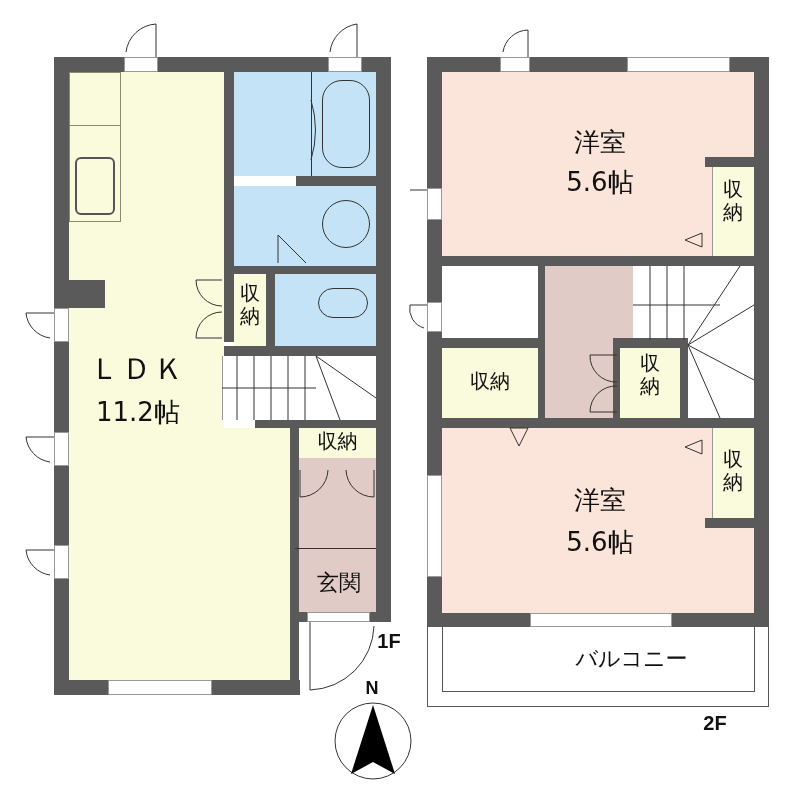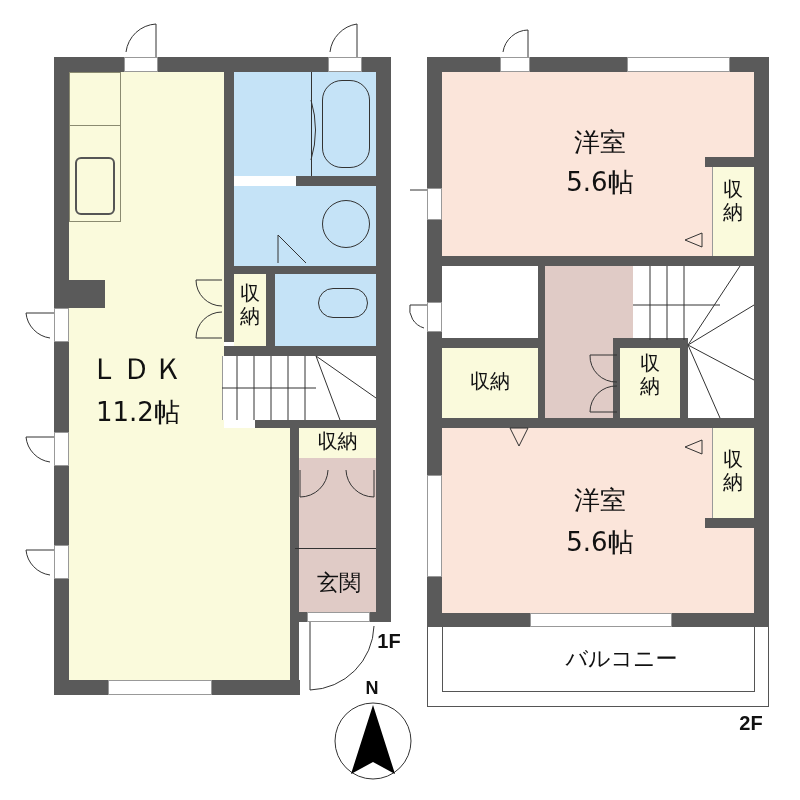--- a/index.html
+++ b/index.html
@@ -118,30 +118,30 @@
 <div class="abs room-west" style="left:442px;top:428px;width:312px;height:185px;"></div>
 <div class="abs wall" style="left:705px;top:518px;width:49px;height:10px;"></div>
 <div class="abs room-store" style="left:712px;top:428px;width:42px;height:90px;border-left:1px solid #999;"></div>
 <div class="label lbl-small" style="left:712px;top:448px;width:42px;">収
 納</div>
 <div class="label lbl-mid" style="left:540px;top:486px;width:120px;">洋室</div>
 <div class="label lbl-mid" style="left:540px;top:528px;width:120px;">5.6帖</div>
 
 <div class="abs" style="left:427px;top:627px;width:342px;height:80px;border:1px solid #555;border-top:none;"></div>
 <div class="abs" style="left:442px;top:627px;width:313px;height:65px;border:1px solid #555;border-top:none;"></div>
-<div class="label lbl-small" style="left:418px;top:646px;width:335px;font-size:22px;padding-left:36px;">バルコニー</div>
+<div class="label lbl-small" style="left:428px;top:646px;width:335px;font-size:22px;padding-left:36px;">バルコニー</div>
 
 <div class="abs opening" style="left:500px;top:57px;width:30px;height:15px;border:1px solid #999;"></div>
 <div class="abs opening" style="left:627px;top:57px;width:103px;height:15px;border:1px solid #999;"></div>
 <div class="abs opening" style="left:427px;top:188px;width:15px;height:32px;border:1px solid #999;"></div>
 <div class="abs opening" style="left:427px;top:302px;width:15px;height:30px;border:1px solid #999;"></div>
 <div class="abs opening" style="left:427px;top:475px;width:15px;height:102px;border:1px solid #999;"></div>
 <div class="abs opening" style="left:530px;top:613px;width:142px;height:14px;border:1px solid #999;"></div>
 
-<div class="label floor-tag" style="left:736px;top:712px;width:30px;">2F</div>
+<div class="label floor-tag" style="left:700px;top:712px;width:30px;">2F</div>
 
 <div class="label floor-tag" style="left:360px;top:678px;width:24px;font-size:18px;">N</div>
 
 <svg class="overlay" width="800" height="800">
   <g fill="none" stroke="#333" stroke-width="1">
 
     <path d="M156,57 L156,24 A32,32 0 0 0 126,52"></path>
     <path d="M357,57 L357,24 A32,32 0 0 0 330,52"></path>
 
     <path d="M54,313 L26,313 A28,28 0 0 0 50,338"></path>

